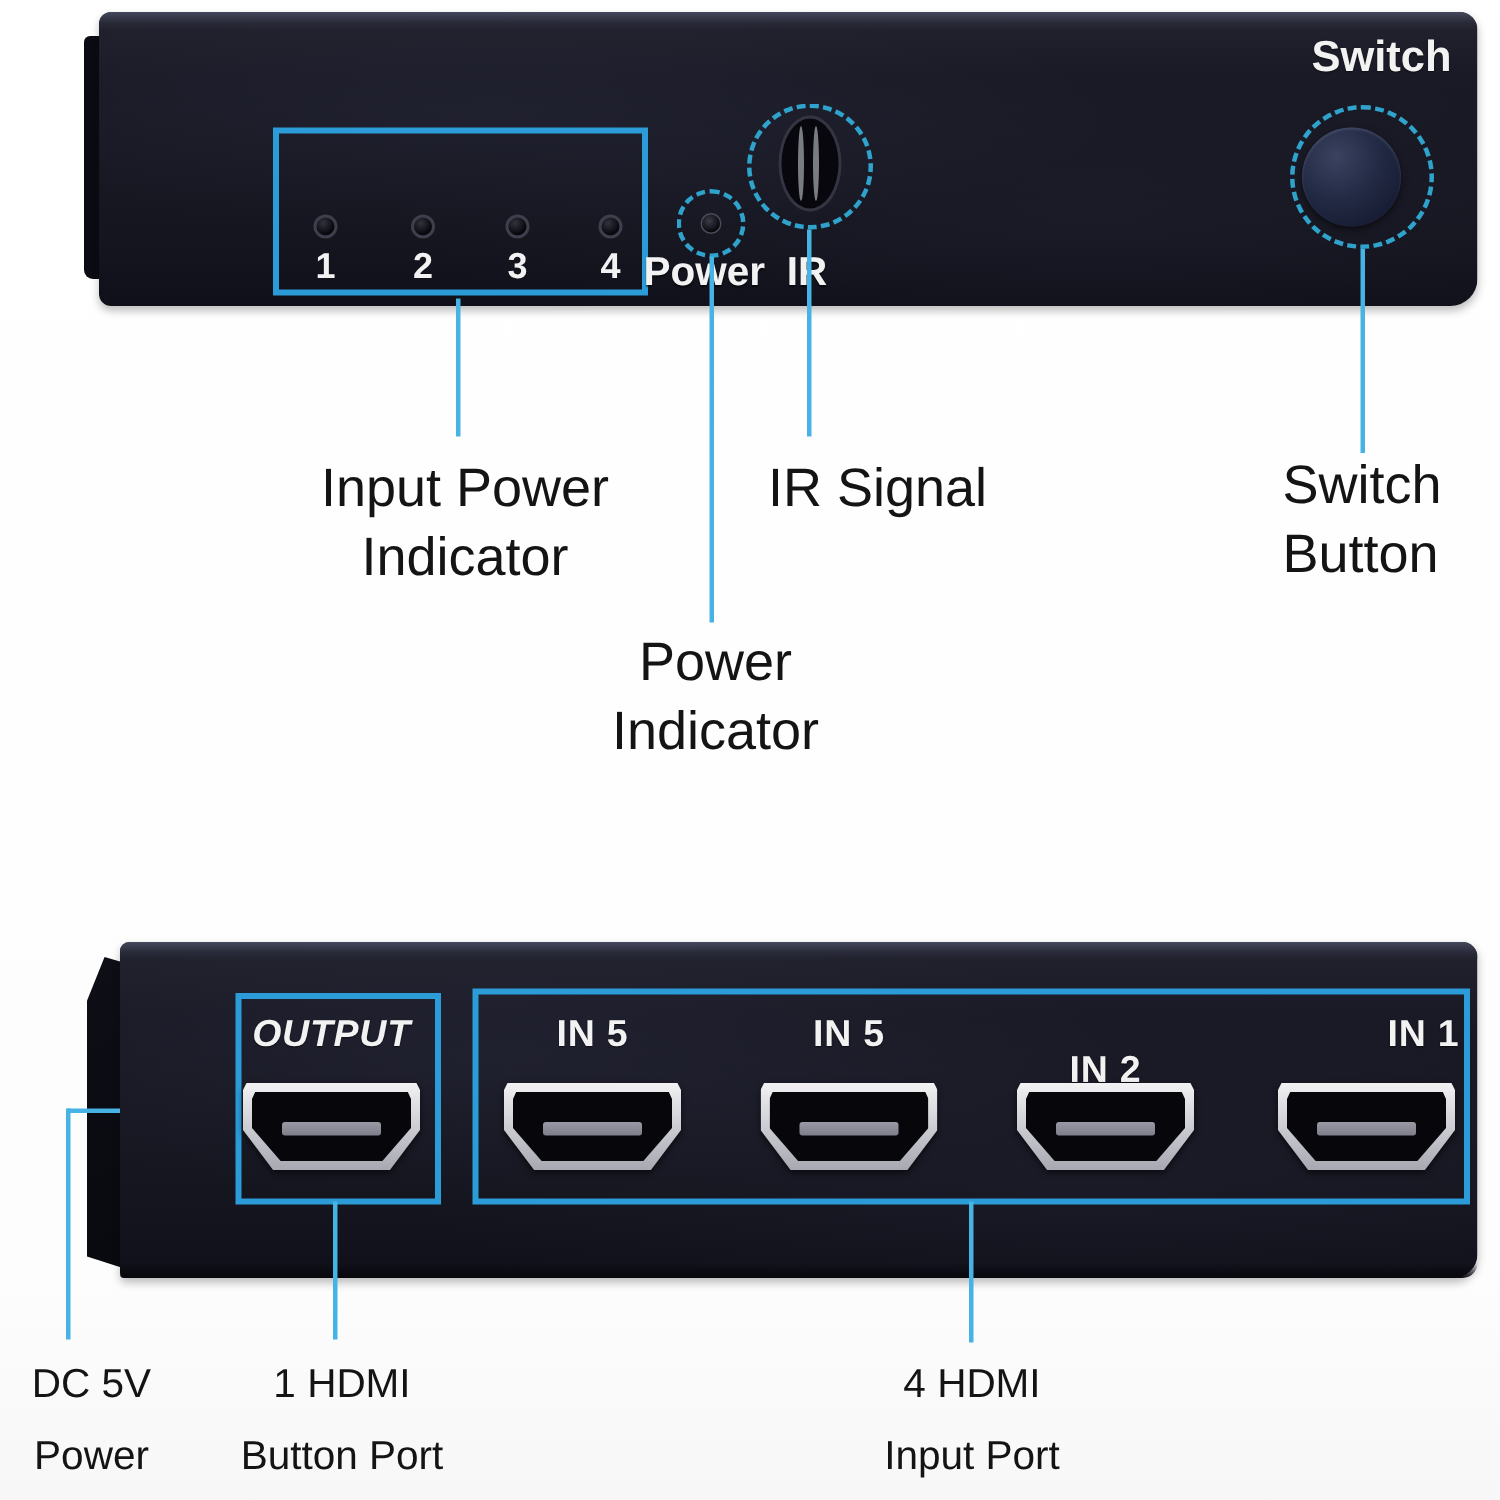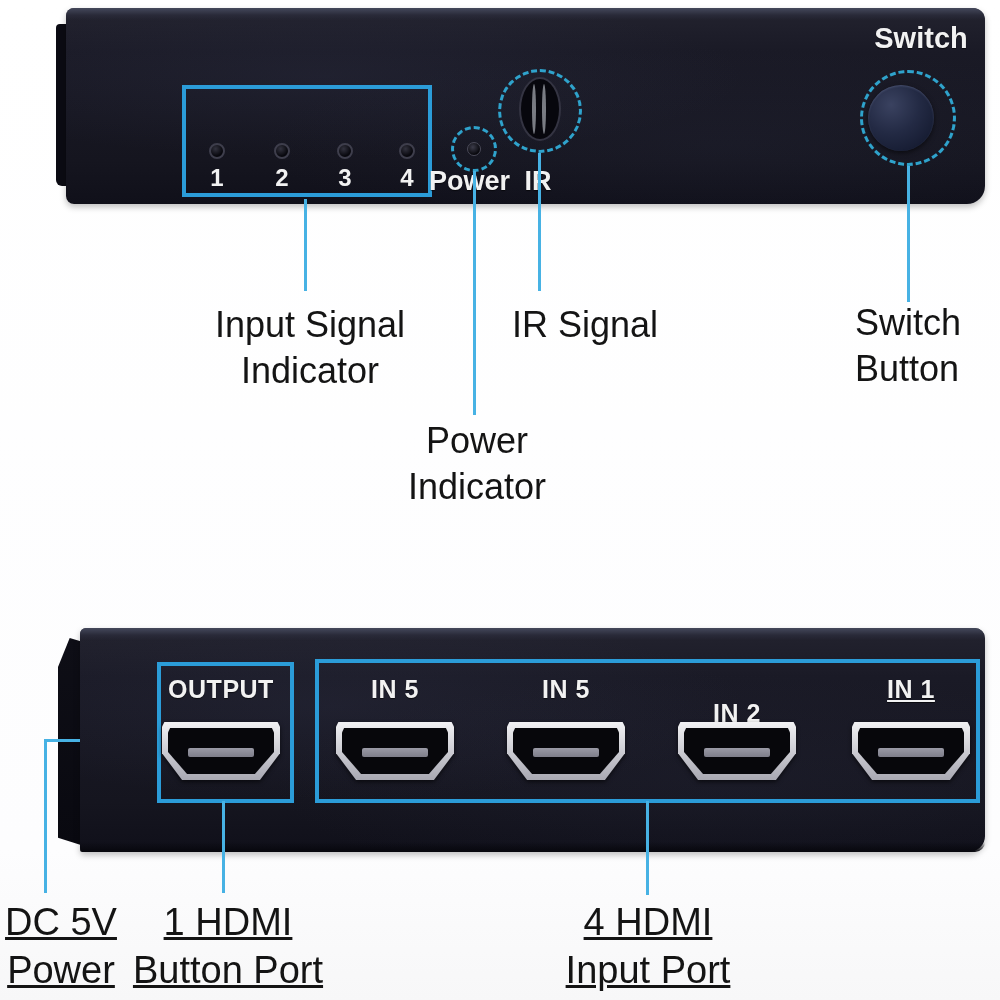--- a/index.html
+++ b/index.html
@@ -75,21 +75,21 @@
     clip-path:polygon(2% 0,98% 0,100% 8%,100% 54%,83% 100%,17% 100%,0 54%,0 8%);}
   .hdmi-cavity{position:absolute;inset:6px;background:#07070b;
     clip-path:polygon(2% 0,98% 0,100% 10%,100% 52%,82% 100%,18% 100%,0 52%,0 10%);}
   .hdmi-slot{position:absolute;left:19%;right:19%;top:44%;height:9px;border-radius:2px;
     background:linear-gradient(180deg,#9a9aa6,#7e7e8a);}
   .port-caption{color:var(--device-text);font-weight:bold;font-size:25px;text-align:center;
     text-shadow:0 1px 1px rgba(0,0,0,.6);letter-spacing:.5px;}
 
   
   .callout-label{color:var(--label-text);font-size:36px;line-height:46px;text-align:center;}
-  .callout-label.big{font-size:38px;line-height:48px;text-decoration:underline;}
+  .callout-label.big{font-size:27px;line-height:48px;}
   .callout-label.left{text-align:left;}
 </style>
 </head>
 <body>
 
 <div class="canvas">
 
   <div class="abs panel-notch"></div>
   <div class="abs panel panel-front">
     <div class="abs panel-top-edge"></div>
@@ -120,21 +120,21 @@
   <div class="abs device-text" style="left:869px;top:22px;width:104px;font-size:29px;text-align:center;">Switch</div>
   <div class="abs dashed-ring" style="left:860px;top:70px;width:96px;height:96px;"></div>
   <div class="abs switch-btn" style="left:868px;top:85px;"></div>
 
   <div class="abs line" style="left:304px;top:199px;width:3px;height:92px;"></div>
   <div class="abs line" style="left:473px;top:171px;width:3px;height:244px;"></div>
   <div class="abs line" style="left:538px;top:153px;width:3px;height:138px;"></div>
   <div class="abs line" style="left:907px;top:166px;width:3px;height:136px;"></div>
 
   <div class="abs callout-label" style="left:160px;top:302px;width:300px;">
-    <div>Input Signal</div>
+    <div>Input Power</div>
     <div>Indicator</div>
   </div>
   <div class="abs callout-label" style="left:485px;top:302px;width:200px;">
     <div>IR Signal</div>
   </div>
   <div class="abs callout-label" style="left:377px;top:418px;width:200px;">
     <div>Power</div>
     <div>Indicator</div>
   </div>
   <div class="abs callout-label left" style="left:855px;top:300px;width:160px;">
@@ -144,25 +144,25 @@
 
   <div class="abs rear-side"></div>
   <div class="abs panel panel-rear">
     <div class="abs panel-top-edge" style="border-radius:6px 10px 0 0;"></div>
     <div class="abs panel-bottom-edge"></div>
   </div>
 
   <div class="abs hl-box" style="left:157px;top:662px;width:137px;height:141px;"></div>
   <div class="abs hl-box" style="left:315px;top:659px;width:665px;height:144px;"></div>
 
-  <div class="abs port-caption" style="left:161px;top:675px;width:120px;">OUTPUT</div>
+  <div class="abs port-caption" style="left:161px;top:675px;width:120px;font-style:italic;">OUTPUT</div>
   <div class="abs port-caption" style="left:345px;top:675px;width:100px;">IN 5</div>
   <div class="abs port-caption" style="left:516px;top:675px;width:100px;">IN 5</div>
   <div class="abs port-caption" style="left:687px;top:675px;width:100px;margin-top:24px;">IN 2</div>
-  <div class="abs port-caption" style="left:861px;top:675px;width:100px;text-decoration:underline;">IN 1</div>
+  <div class="abs port-caption" style="left:899px;top:675px;width:100px;">IN 1</div>
 
   <div class="abs hdmi-port" style="left:162px;top:722px;">
     <div class="hdmi-bezel">
         <div class="hdmi-cavity">
           <div class="hdmi-slot"></div>
         </div>
       </div>
   </div>
   <div class="abs hdmi-port" style="left:336px;top:722px;">
     <div class="hdmi-bezel">

